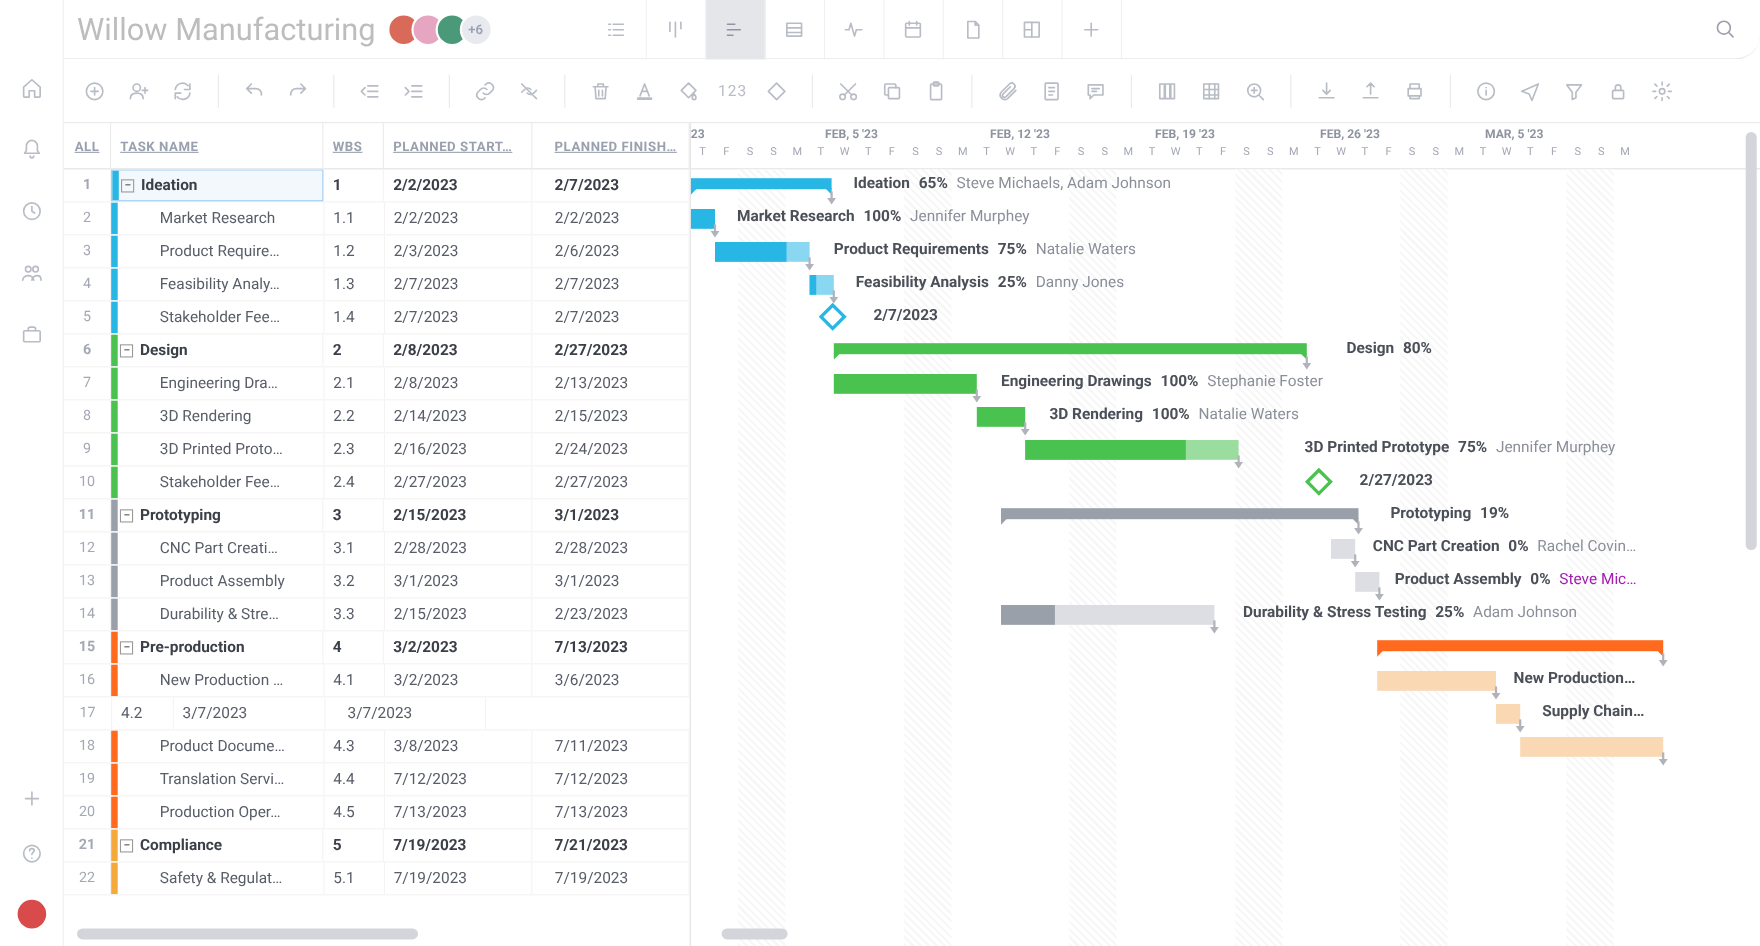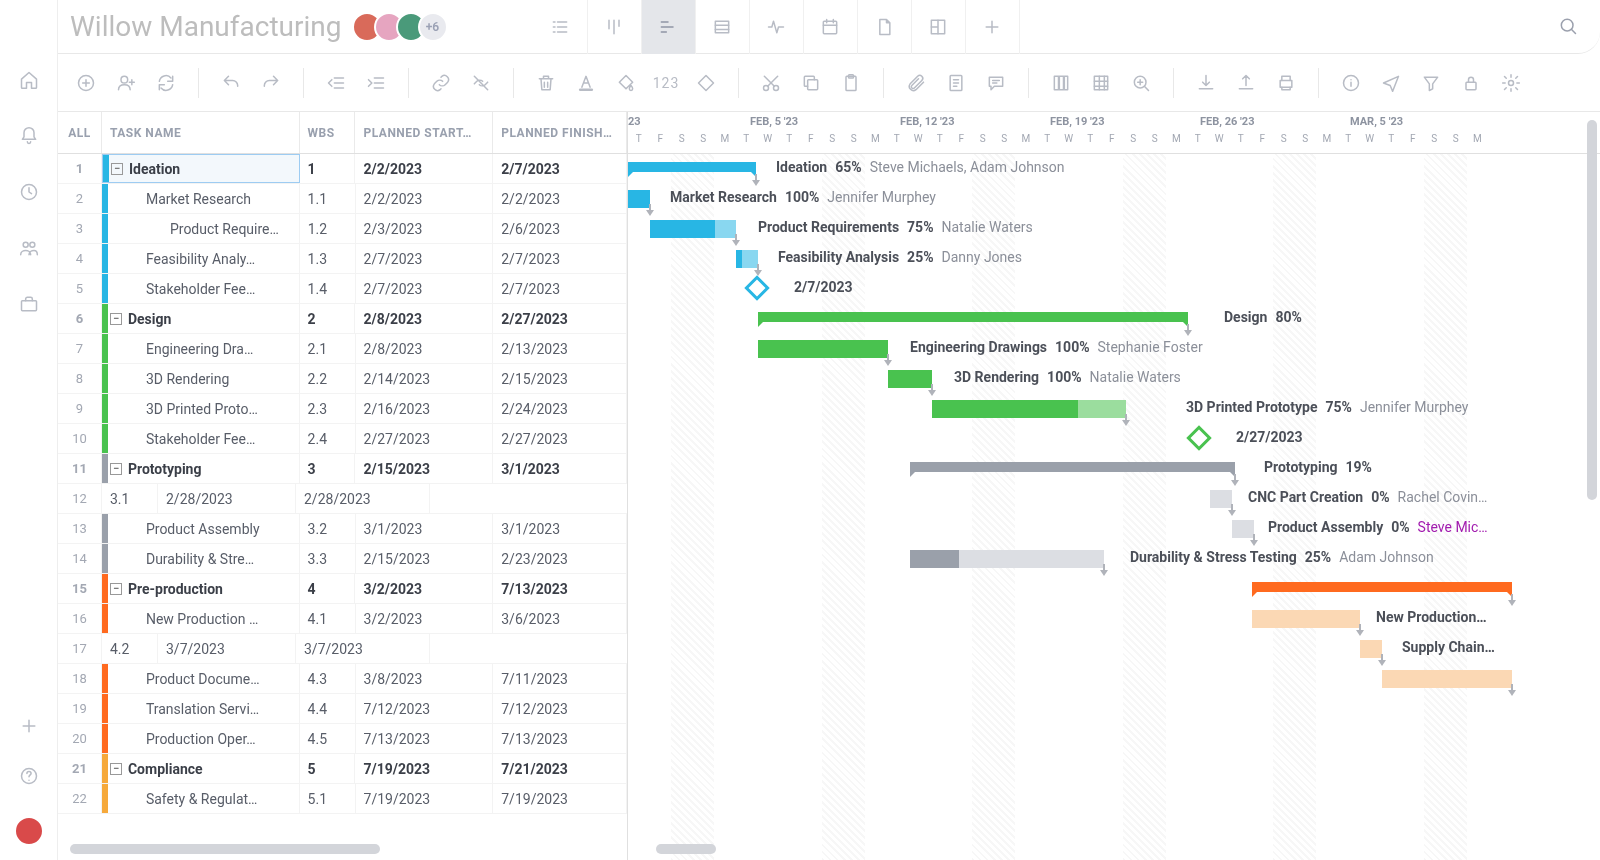--- a/index.html
+++ b/index.html
@@ -25,27 +25,27 @@
 
 
 .rail { position:absolute; left:0; top:0; bottom:0; width:58px; border-right:1px solid #eee; background:#fff; display:flex; flex-direction:column; align-items:center; padding-top:70px; gap:32px; color:#b8bcc5; z-index:2;}
 .rail .ravatar { position:absolute; bottom:14px; width:30px; height:30px; border-radius:50%; background:#d94a4a; border:2px solid #fff;}
 .rail .plus-box { position:absolute; bottom:120px; }
 .rail .help-box { position:absolute; bottom:70px; }
 
 
 .main { position:absolute; left:58px; top:112px; right:0; bottom:0; display:flex; }
 .sheet { width:570px; border-right:1px solid #e0e0e0; display:flex; flex-direction:column; }
-.sheet-head { display:flex; height:42px; border-bottom:1px solid #e0e0e0; font-size:12px; font-weight:700; color:#99a0ae; letter-spacing:.5px; }
+.sheet-head { display:flex; height:42px; border-bottom:1px solid #e0e0e0; font-size:12px; font-weight:700; color:#99a0ae; letter-spacing:.5px;text-decoration:underline; }
 .sheet-head .c { display:flex; align-items:center; padding:0 8px; border-right:1px solid #eaeaea; }
 .c-num { width:44px; justify-content:center; }
 .c-task { width:198px; }
 .c-wbs { width:56px; }
 .c-start { width:138px; }
-.c-finish { width:134px; }
+.c-finish { width:134px;margin-left:12px; }
 .sheet-body { flex:1; overflow:hidden; }
 .row { display:flex; height:30px; align-items:center; font-size:14px; color:#585d68; border-bottom:1px solid #f3f3f3; }
 .row .c { padding:0 8px; border-right:1px solid #f3f3f3; height:100%; display:flex; align-items:center; overflow:hidden; white-space:nowrap; text-overflow:ellipsis;}
 .row .c-num { color:#a3a8b3; font-size:13px; justify-content:center; }
 .row.group { font-weight:700; color:#3b3f48; }
 .row .cbar { width:6px; height:100%; flex-shrink:0; }
 .row.sel .c-task { background:#f3f8fc; border:1px solid #9dccf2; }
 .collapse-box { width:12px; height:12px; border:1px solid #999; margin-right:6px; display:inline-flex; align-items:center; justify-content:center; font-size:11px; line-height:1; color:#777;}
 
 
@@ -384,21 +384,21 @@
           <div class="c c-task" style="position:relative;padding-left:44px">
             <div class="cbar" style="position:absolute;left:0;top:0;background:#28b6e4"></div>
             <span>Market Research</span>
           </div>
           <div class="c c-wbs">1.1</div>
           <div class="c c-start">2/2/2023</div>
           <div class="c c-finish">2/2/2023</div>
         </div>
         <div class="row">
           <div class="c c-num">3</div>
-          <div class="c c-task" style="position:relative;padding-left:68px">
+          <div class="c c-task" style="position:relative;padding-left:44px">
             <div class="cbar" style="position:absolute;left:0;top:0;background:#28b6e4"></div>
             <span>Product Require…</span>
           </div>
           <div class="c c-wbs">1.2</div>
           <div class="c c-start">2/3/2023</div>
           <div class="c c-finish">2/6/2023</div>
         </div>
         <div class="row">
           <div class="c c-num">4</div>
           <div class="c c-task" style="position:relative;padding-left:44px">
@@ -476,20 +476,24 @@
             <div class="cbar" style="position:absolute;left:0;top:0;background:#9aa0aa"></div>
             <span class="collapse-box">−</span>
             <span>Prototyping</span>
           </div>
           <div class="c c-wbs">3</div>
           <div class="c c-start">2/15/2023</div>
           <div class="c c-finish">3/1/2023</div>
         </div>
         <div class="row">
           <div class="c c-num">12</div>
+          <div class="c c-task" style="position:relative;padding-left:44px">
+            <div class="cbar" style="position:absolute;left:0;top:0;background:#9aa0aa"></div>
+            <span>CNC Part Creati…</span>
+          </div>
           <div class="c c-wbs">3.1</div>
           <div class="c c-start">2/28/2023</div>
           <div class="c c-finish">2/28/2023</div>
         </div>
         <div class="row">
           <div class="c c-num">13</div>
           <div class="c c-task" style="position:relative;padding-left:44px">
             <div class="cbar" style="position:absolute;left:0;top:0;background:#9aa0aa"></div>
             <span>Product Assembly</span>
           </div>

